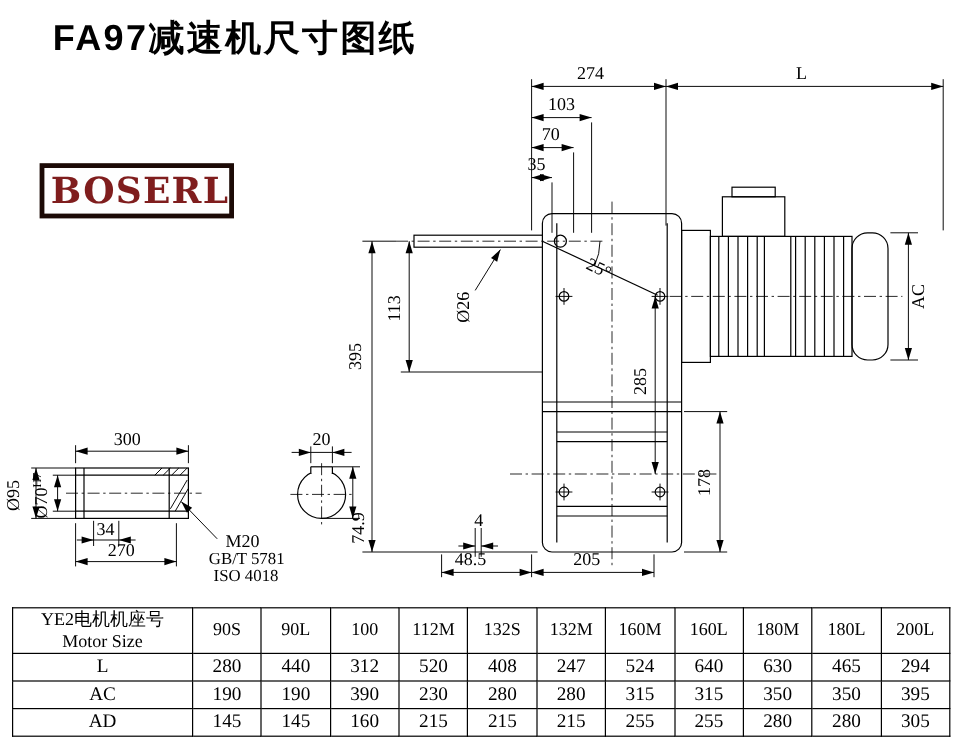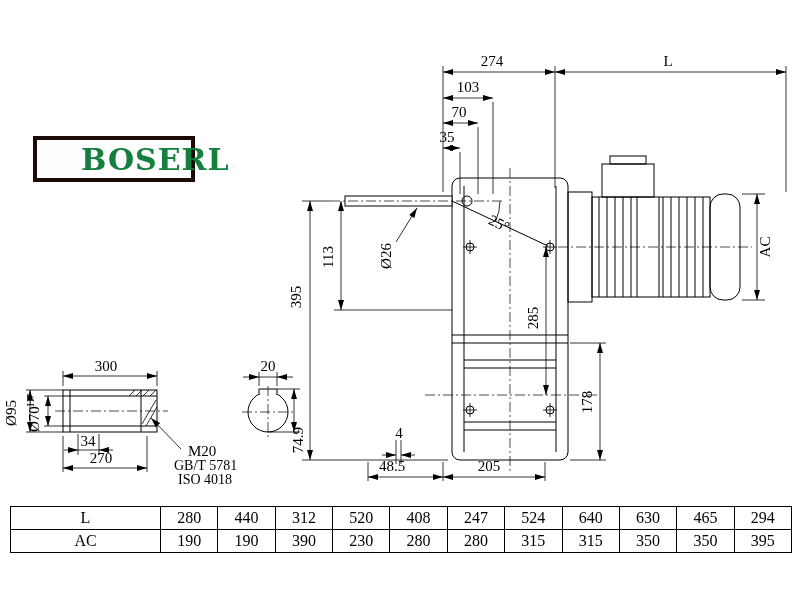--- a/index.html
+++ b/index.html
@@ -5,23 +5,23 @@
   * { margin:0; padding:0; box-sizing:border-box; }
   html,body { width:800px; height:616px; background:#fff; overflow:hidden;
               font-family:"Liberation Sans", sans-serif; }
   #stage { position:relative; width:800px; height:616px; background:#fff; }
 
   .title { position:absolute; left:44px; top:12px; font-size:30px; font-weight:bold;
            color:#000; letter-spacing:2px; white-space:nowrap; }
 
   .logo { position:absolute; left:33px; top:136px; width:162px; height:46px;
           border:4px solid #1c0a06; background:#fefefe; display:flex;
-          align-items:center; justify-content:flex-start;
+          align-items:center; justify-content:flex-end;
           font-family:"DejaVu Serif", serif; font-weight:bold; font-size:30px;
-          color:#15803d; letter-spacing:1px;padding-left:44px; }
+          color:#7f1d1d; letter-spacing:1px; }
 
   svg.drawing { position:absolute; left:0; top:0; }
   .ln  { stroke:#000; stroke-width:1; fill:none; }
   .lnf { stroke:#000; stroke-width:1; fill:#fff; }
   .dim { stroke:#000; stroke-width:0.8; fill:none; }
   .cl  { stroke:#000; stroke-width:0.7; fill:none; stroke-dasharray:10 3 2 3; }
   .dt  { font-family:"Liberation Serif", serif; font-size:15px; fill:#000; }
   .dts { font-family:"Liberation Serif", serif; font-size:14px; fill:#000; }
 
   table.dims { position:absolute; left:10px; top:506px; width:782px;
@@ -31,20 +31,21 @@
                vertical-align:middle; font-weight:normal; font-size:16px;
                height:23px; padding:0; background:#fff; color:#000; }
   table.dims tr.hdr th { height:38px; font-size:15px; }
   table.dims .hcell div { line-height:18px; }
 </style>
 </head>
 <body>
 
 <div id="stage">
 
+  <div class="title">FA97减速机尺寸图纸</div>
 
   <div class="logo">
     <span>BOSERL</span>
   </div>
 
   <svg class="drawing" width="800" height="505" viewBox="0 0 800 505">
     <defs>
       <marker id="ae" markerUnits="userSpaceOnUse" markerWidth="14" markerHeight="10" refX="12" refY="5" orient="auto">
           <path d="M12,5 L2,2 L2,8 Z" fill="#000"></path>
         </marker>
@@ -282,20 +283,37 @@
         <col>
         <col>
         <col>
         <col>
         <col>
         <col>
         <col>
         <col>
       </colgroup>
     <tbody>
+        <tr class="hdr">
+      <th class="hcell">
+        <div>YE2电机机座号</div>
+        <div>Motor Size</div>
+      </th>
+      <th>90S</th>
+      <th>90L</th>
+      <th>100</th>
+      <th>112M</th>
+      <th>132S</th>
+      <th>132M</th>
+      <th>160M</th>
+      <th>160L</th>
+      <th>180M</th>
+      <th>180L</th>
+      <th>200L</th>
+    </tr>
     <tr>
       <td>L</td>
       <td>280</td>
       <td>440</td>
       <td>312</td>
       <td>520</td>
       <td>408</td>
       <td>247</td>
       <td>524</td>
       <td>640</td>
@@ -310,16 +328,30 @@
       <td>390</td>
       <td>230</td>
       <td>280</td>
       <td>280</td>
       <td>315</td>
       <td>315</td>
       <td>350</td>
       <td>350</td>
       <td>395</td>
     </tr>
+    <tr>
+      <td>AD</td>
+      <td>145</td>
+      <td>145</td>
+      <td>160</td>
+      <td>215</td>
+      <td>215</td>
+      <td>215</td>
+      <td>255</td>
+      <td>255</td>
+      <td>280</td>
+      <td>280</td>
+      <td>305</td>
+    </tr>
   </tbody>
     </table>
 
 </div>
 
 </body></html>

